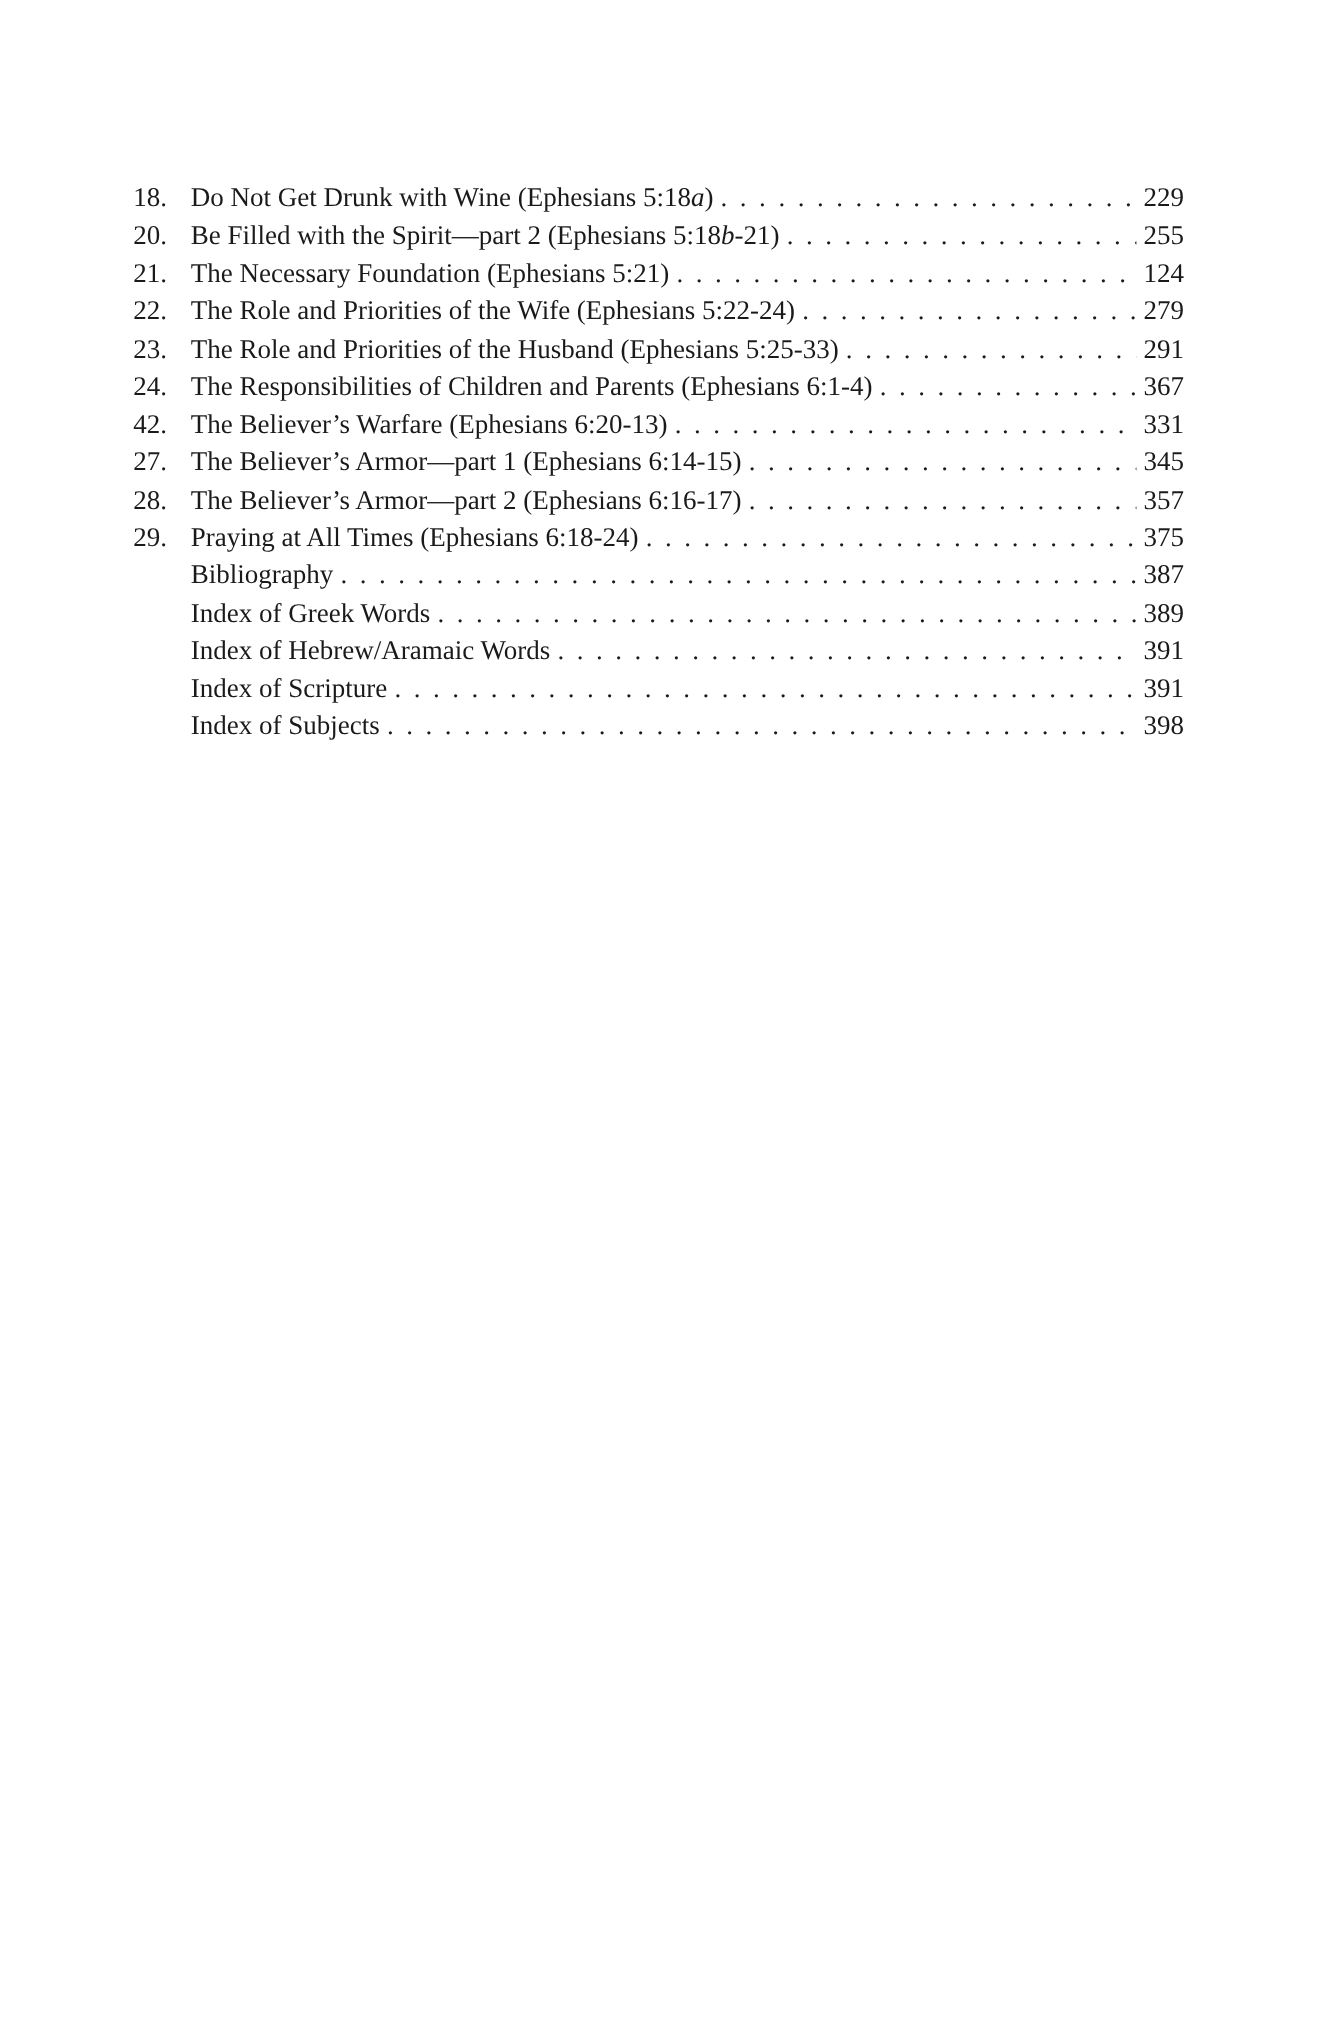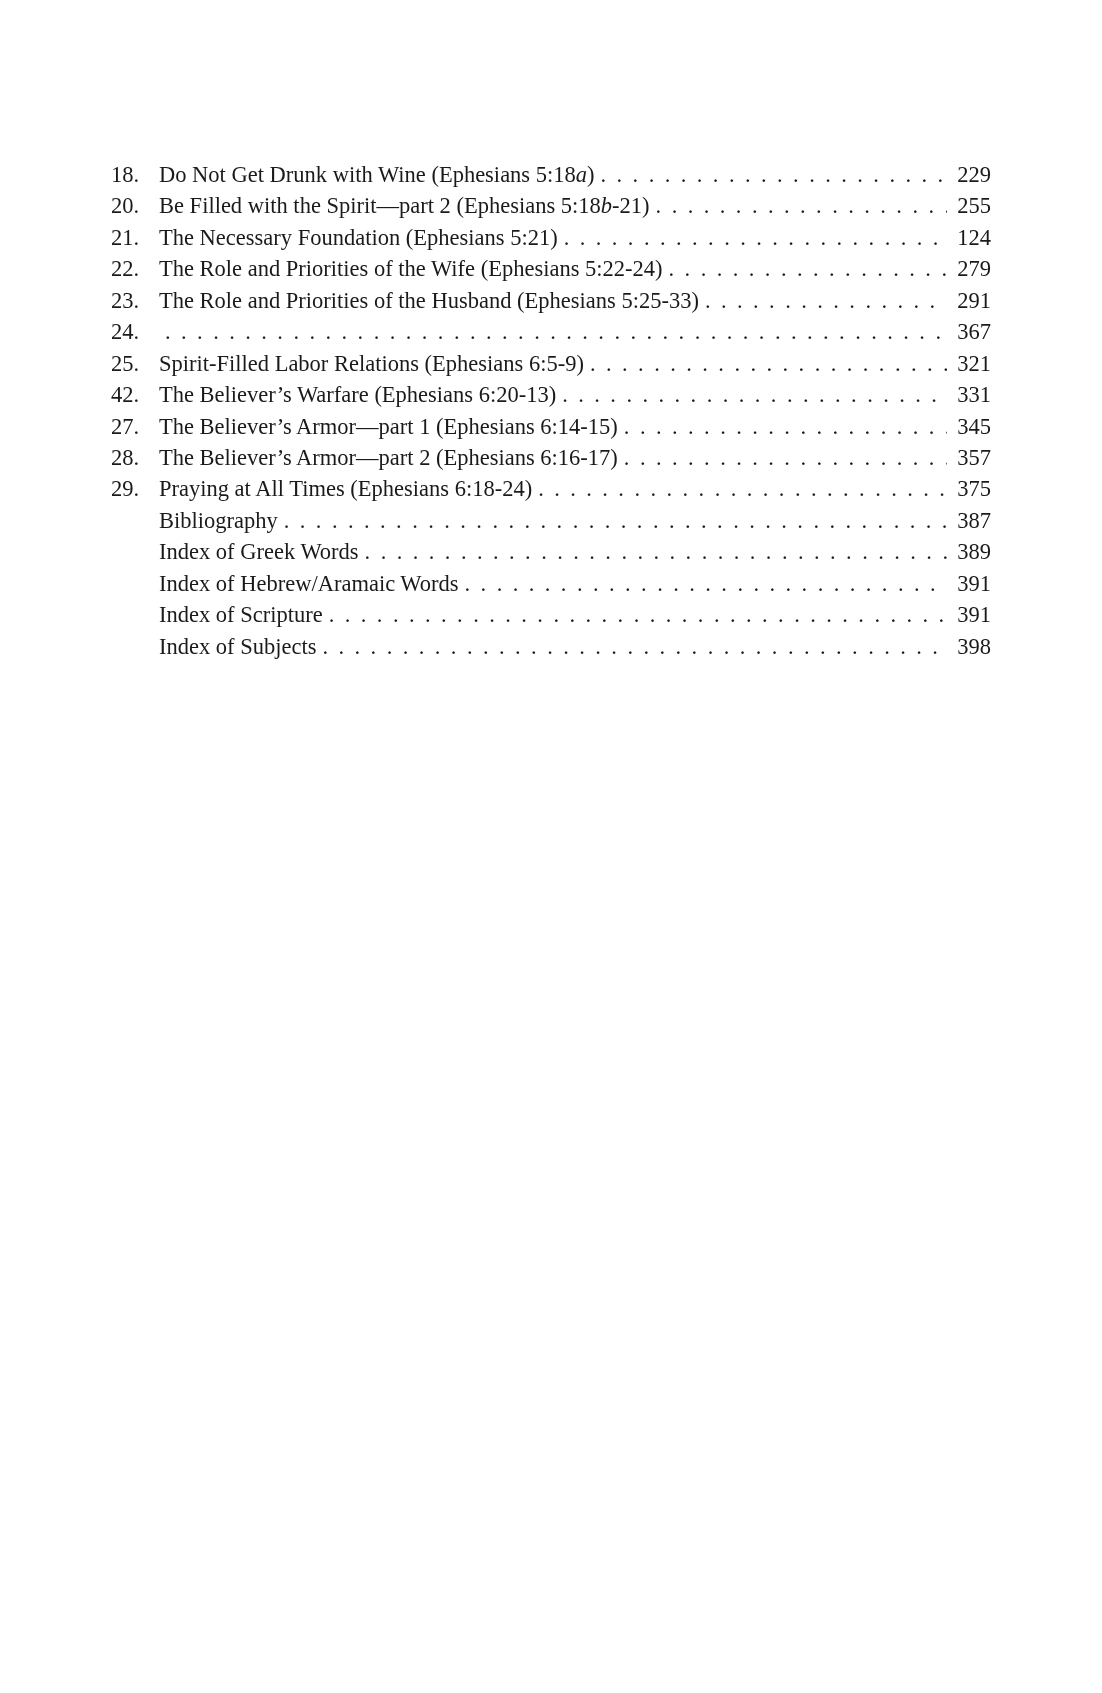--- a/index.html
+++ b/index.html
@@ -1,25 +1,25 @@
 <!DOCTYPE html>
 <html><head>
 <meta charset="utf-8">
 <style>
   html, body { margin:0; padding:0; background:#ffffff; }
   body { width:1102px; height:1693px; position:relative; overflow:hidden;
          font-family:"Liberation Serif","DejaVu Serif",serif; color:#1a1a1a; }
-  .toc { position:absolute; left:111px; top:159px; width:880px; }
+  .toc { position:absolute; left:111px; top:149px; width:880px; }
   .row { display:flex; align-items:baseline; height:31.45px; font-size:22.5px; line-height:31.45px; white-space:nowrap; }
   .num { width:48px; flex:0 0 48px; }
   .title { flex:0 1 auto; }
   .title i { font-style:italic; }
   .leader { flex:1 1 auto; overflow:hidden; margin:0 6px 0 6px; letter-spacing:0; color:#1a1a1a; }
   .leader::before { content:". . . . . . . . . . . . . . . . . . . . . . . . . . . . . . . . . . . . . . . . . . . . . . . . . . . . . . . . . . . . . . . . . . . . . . . . . . . . . . . . . . . . . . . . . ."; font-size:22.5px; letter-spacing:2.4px; }
-  .page { flex:0 0 auto; text-align:right; min-width:38px; }
+  .page { flex:0 0 auto; text-align:left; min-width:38px; }
 </style>
 </head>
 <body>
 
 <div class="toc">
   <div class="row">
     <span class="num">18.</span>
     <span class="title"><span>Do Not Get Drunk with Wine (Ephesians 5:18</span><i>a</i><span>)</span></span>
     <span class="leader"></span>
     <span class="page">229</span>
@@ -43,28 +43,23 @@
     <span class="page">279</span>
   </div>
   <div class="row">
     <span class="num">23.</span>
     <span class="title"><span>The Role and Priorities of the Husband (Ephesians 5:25-33)</span><i></i><span></span></span>
     <span class="leader"></span>
     <span class="page">291</span>
   </div>
   <div class="row">
     <span class="num">24.</span>
+    <span class="title"><span>The Responsibilities of Children and Parents (Ephesians 6:1-4)</span><i></i><span></span></span>
     <span class="leader"></span>
     <span class="page">367</span>
-  </div>
-  <div class="row">
-    <span class="num">25.</span>
-    <span class="title"><span>Spirit-Filled Labor Relations (Ephesians 6:5-9)</span><i></i><span></span></span>
-    <span class="leader"></span>
-    <span class="page">321</span>
   </div>
   <div class="row">
     <span class="num">42.</span>
     <span class="title"><span>The Believer’s Warfare (Ephesians 6:20-13)</span><i></i><span></span></span>
     <span class="leader"></span>
     <span class="page">331</span>
   </div>
   <div class="row">
     <span class="num">27.</span>
     <span class="title"><span>The Believer’s Armor—part 1 (Ephesians 6:14-15)</span><i></i><span></span></span>

